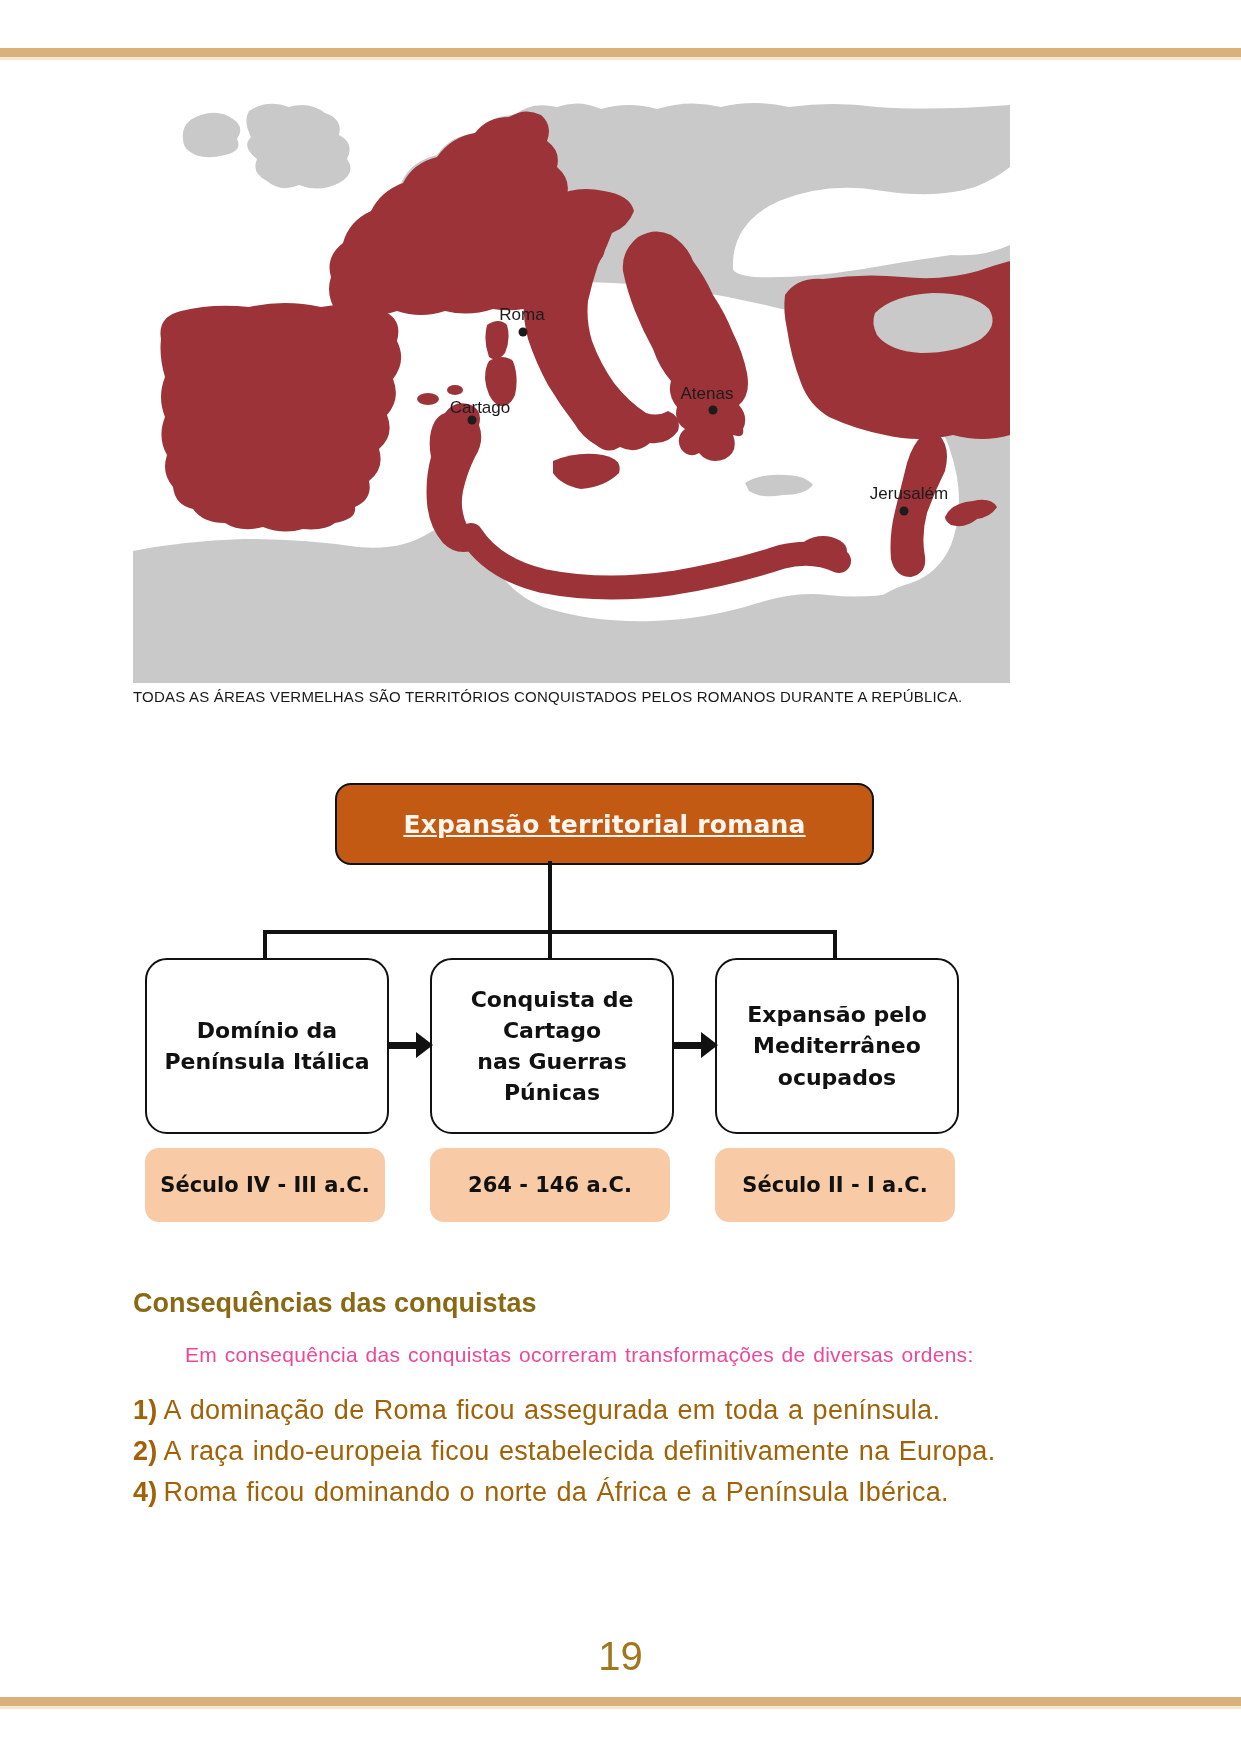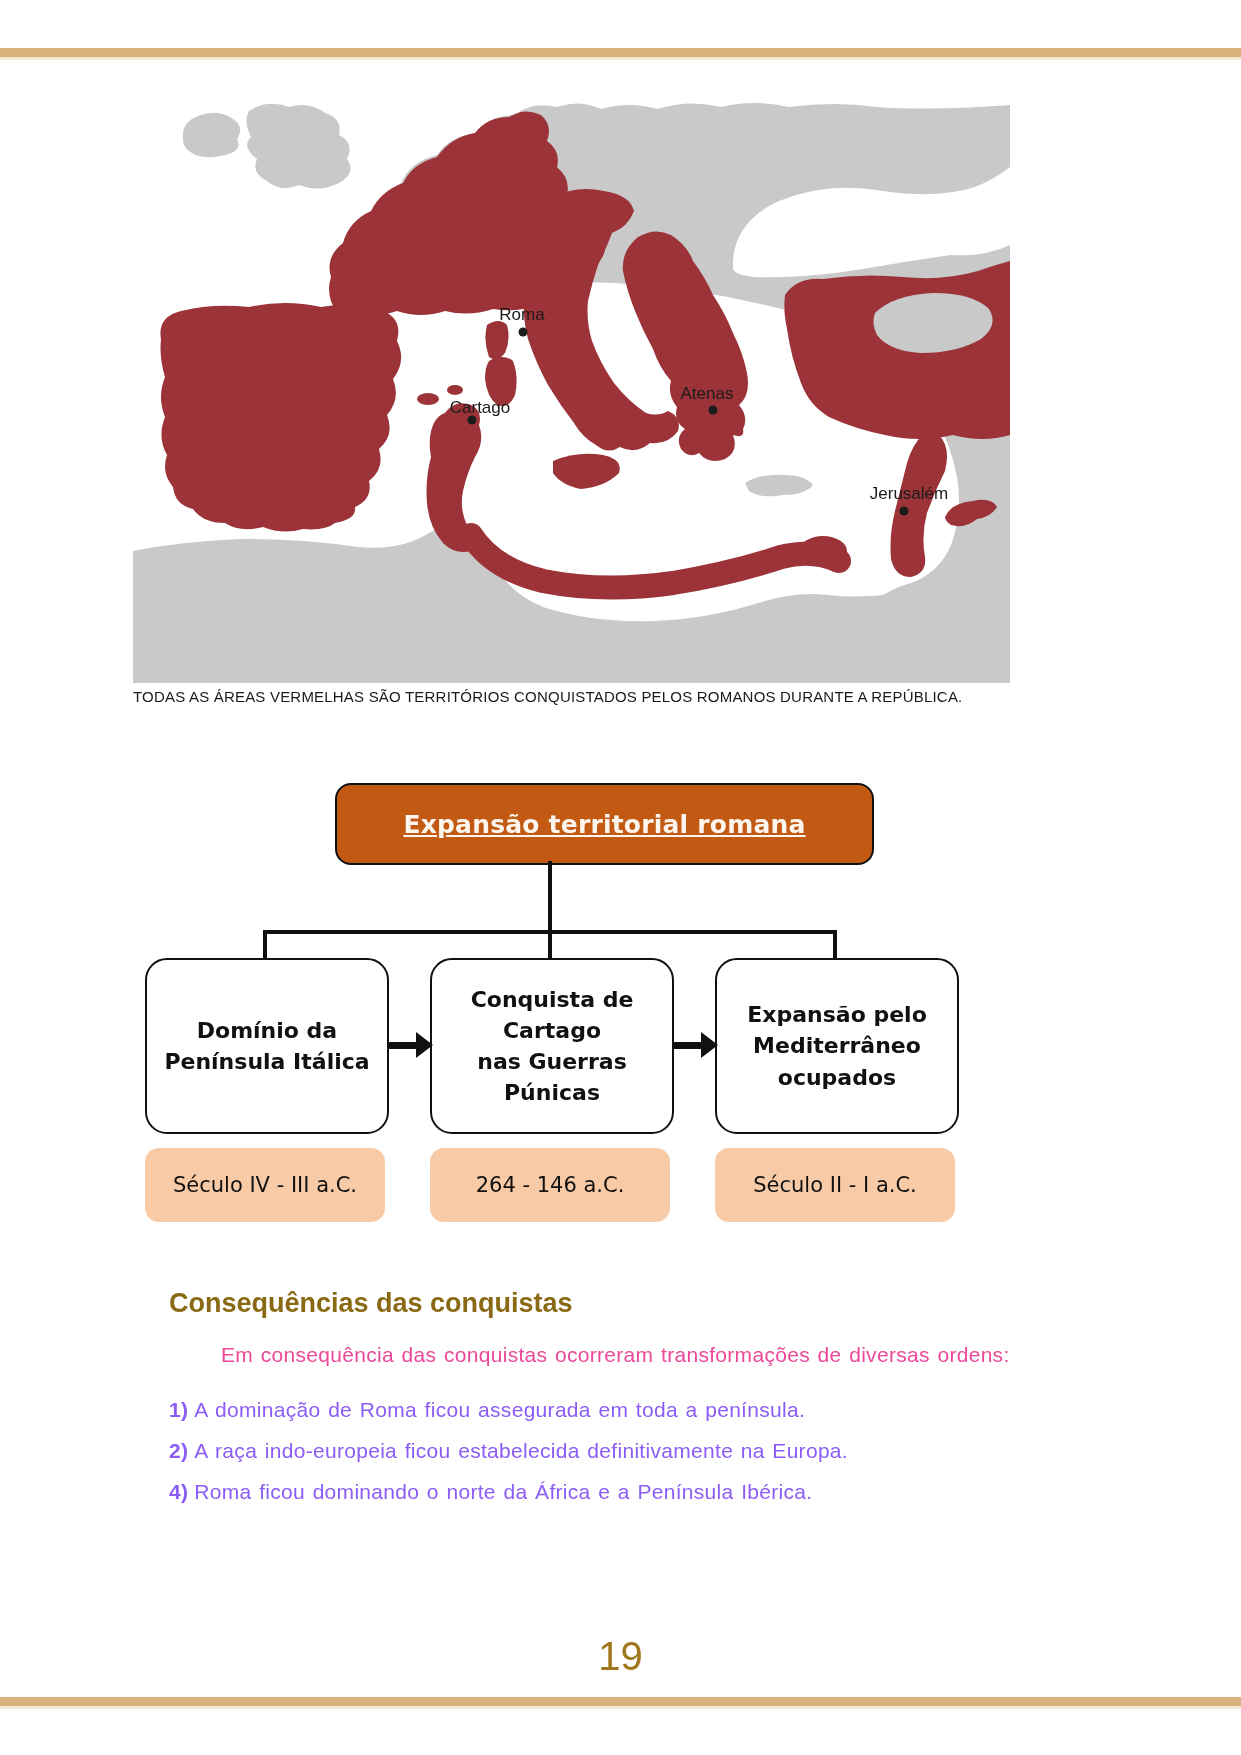--- a/index.html
+++ b/index.html
@@ -20,29 +20,29 @@
   .conn{position:absolute;background:#111;}
   .flow-node{position:absolute;top:958px;width:240px;height:172px;background:#fff;border:2.5px solid #111;
              border-radius:22px;display:flex;align-items:center;justify-content:center;text-align:center;
              font-family:"DejaVu Sans",sans-serif;font-weight:bold;font-size:22px;line-height:1.42;color:#111;}
   .flow-arrow{position:absolute;top:1032px;display:flex;align-items:center;height:26px;}
   .flow-arrow .shaft{width:28px;height:7px;background:#111;}
   .flow-arrow .head{width:0;height:0;border-top:13px solid transparent;border-bottom:13px solid transparent;
                     border-left:17px solid #111;}
   .period-bar{position:absolute;top:1148px;width:240px;height:74px;background:#f8cba6;border-radius:14px;
               display:flex;align-items:center;justify-content:center;font-family:"DejaVu Sans",sans-serif;
-              font-weight:normal;font-size:21px;color:#111;}
+              font-weight:bold;font-size:21px;color:#111;}
 
   
-  .section{position:absolute;left:133px;top:1288px;width:890px;margin-left:36px;}
+  .section{position:absolute;left:133px;top:1288px;width:890px;}
   .section h2{margin:0 0 24px 0;font-size:27px;font-weight:bold;color:#8a6914;
               font-family:"Liberation Sans",sans-serif;}
   .section .intro{margin:0 0 24px 0;font-size:21px;text-indent:52px;color:#ec4899;
                   letter-spacing:.3px;word-spacing:1.5px;}
-  .section .item{font-size:21px;line-height:38px;margin-bottom:3px;text-align:justify;color:#8b5cf6;
+  .section .item{font-size:27px;line-height:38px;margin-bottom:3px;text-align:justify;color:#a16207;
                  letter-spacing:.3px;word-spacing:1.5px;}
   .section .item b{font-weight:bold;margin-right:6px;}
 
   .page-number{position:absolute;left:0;top:1634px;width:1241px;text-align:center;
                font-size:40px;color:#a1771e;}
   svg text{font-family:"Liberation Sans",sans-serif;}
 </style>
 </head>
 <body>
 

